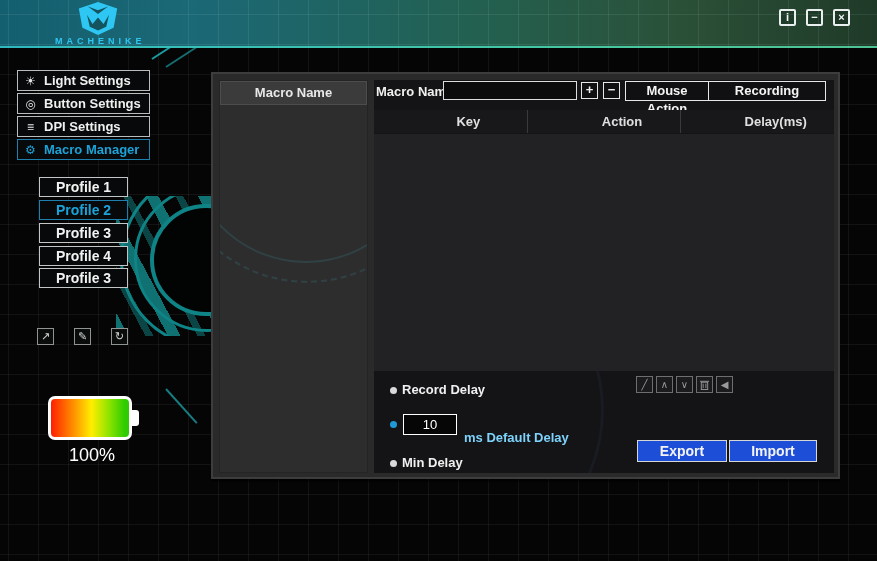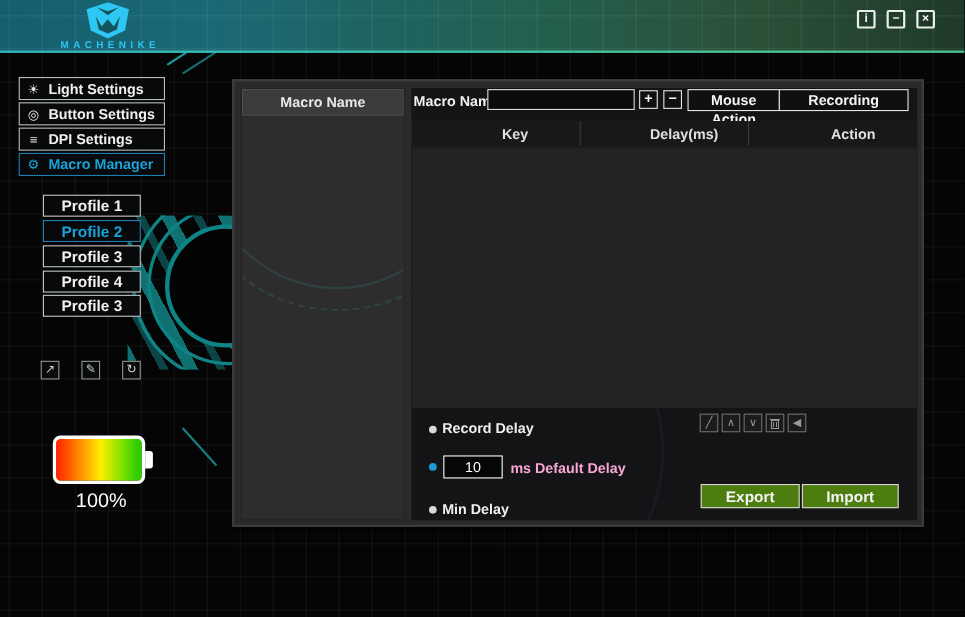--- a/index.html
+++ b/index.html
@@ -79,24 +79,24 @@
   .wbtn{position:absolute;top:1px;height:20px;border:1px solid #e6e6e6;background:#101012;
     color:#f4f4f4;font-size:13px;font-weight:600;text-align:center;line-height:18px;cursor:default;}
   .thead{position:absolute;left:0;top:30px;width:460px;height:23px;display:flex;background:#3a3a3a;gap:1px;}
   .thead .th{flex:1;background:#18181a;color:#e0e0e0;font-size:13px;font-weight:600;text-align:center;line-height:23px;padding-left:36px;}
   .tbody{position:absolute;left:0;top:54px;width:460px;height:237px;background:#222224;}
   .steptool{position:absolute;top:296px;width:17px;height:17px;border:1px solid #6e6e70;background:#1b1b1d;
     color:#9a9a9c;font-size:10px;line-height:15px;text-align:center;cursor:default;}
   .optdot{position:absolute;width:7px;height:7px;border-radius:50%;background:#d9d9d9;}
   .optlabel{position:absolute;color:#f0f0f0;font-size:13px;font-weight:600;}
   .opt-sel .optdot{background:#1e9ad6;}
-  .opt-sel .optlabel{color:#f9a8d4;}
+  .opt-sel .optlabel{color:#7dd3fc;margin-top:12px;}
   .delay-input{position:absolute;left:29px;top:334px;width:54px;height:21px;background:#060606;
     border:1px solid #ffffff;color:#fff;font-size:13px;text-align:center;outline:none;}
-  .iobtn{position:absolute;top:360px;height:22px;border:1px solid #d6d6d6;background:#4d7c0f;
+  .iobtn{position:absolute;top:360px;height:22px;border:1px solid #d6d6d6;background:#1d4ed8;
     color:#f4f4f4;font-size:14px;font-weight:600;text-align:center;line-height:20px;cursor:default;}
 </style>
 </head>
 <body>
 
 <div class="screen">
 
   <div class="deco deco-stripes">
     <i class="arc1"></i>
       <i class="arc2"></i>
@@ -167,22 +167,22 @@
 
       <div class="mn-label">Macro Name</div>
       <input class="mn-input" type="text" value="" style="">
       <div class="sqbtn" style="left:207px"><span>+</span></div>
       <div class="sqbtn" style="left:229px"><span>−</span></div>
       <div class="wbtn" style="left:251px;width:84px">Mouse Action</div>
       <div class="wbtn" style="left:334px;width:118px">Recording</div>
 
       <div class="thead">
         <div class="th">Key</div>
+        <div class="th">Action</div>
         <div class="th">Delay(ms)</div>
-        <div class="th">Action</div>
       </div>
       <div class="tbody"></div>
 
       <div class="steptool" style="left:262px"><span>╱</span></div>
       <div class="steptool" style="left:282px"><span>∧</span></div>
       <div class="steptool" style="left:302px"><span>∨</span></div>
       <div class="steptool" style="left:322px">
         <svg width="11" height="11" viewBox="0 0 12 12" style="margin-top:2px">
           <rect x="2.5" y="3.5" width="7" height="8" fill="none" stroke="#9a9a9c" stroke-width="1"></rect>
           <line x1="1" y1="2.5" x2="11" y2="2.5" stroke="#9a9a9c" stroke-width="1"></line>

